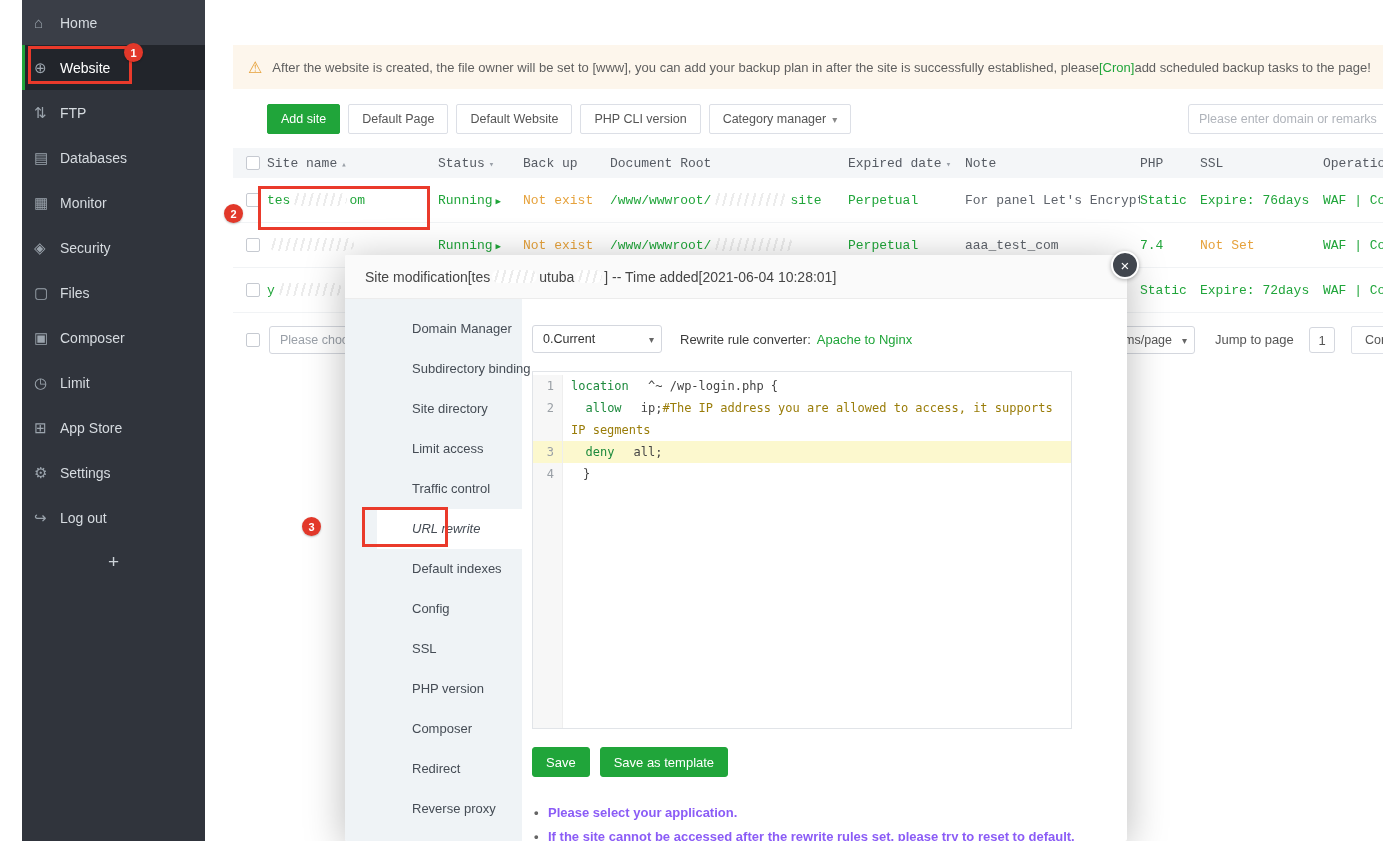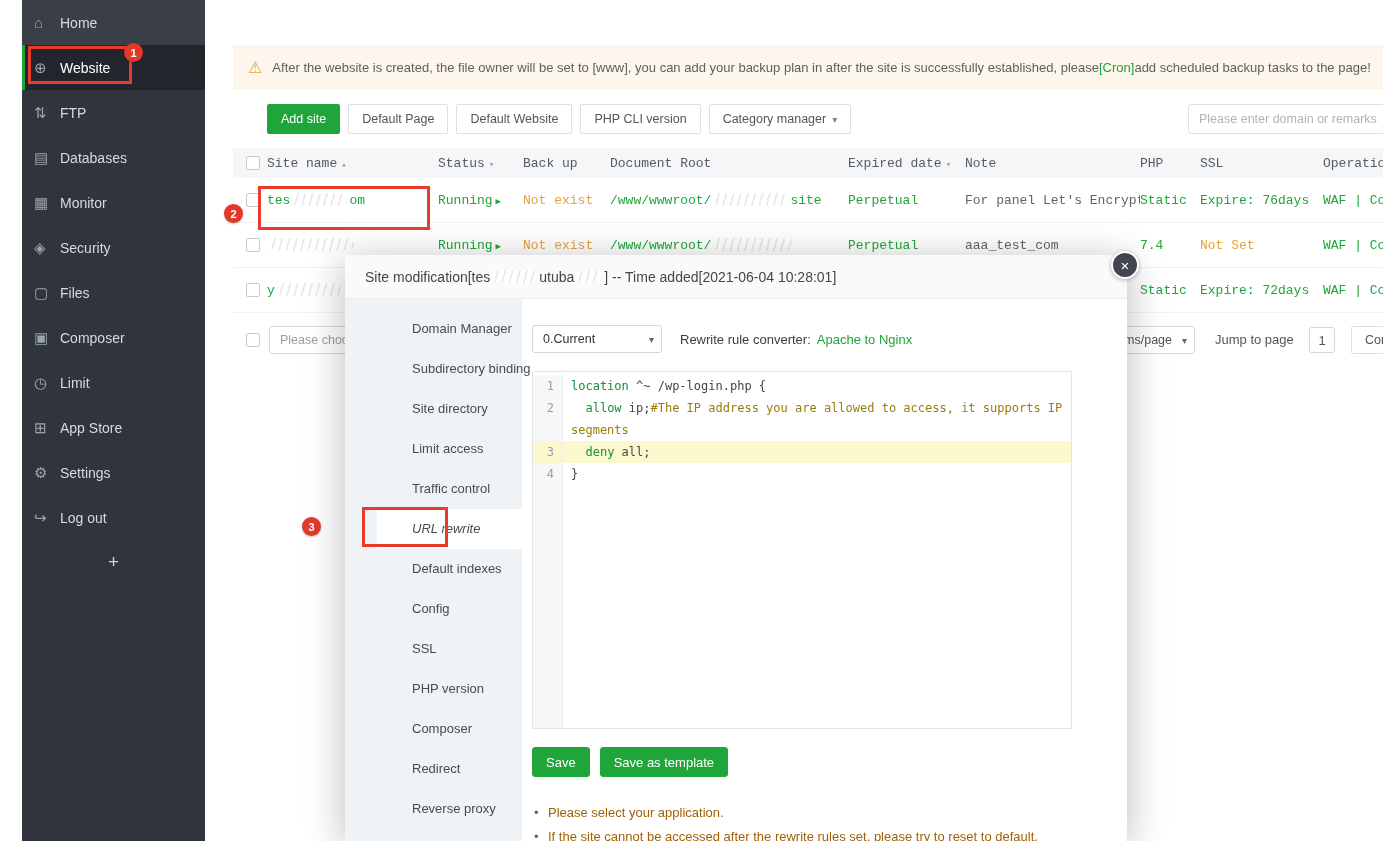--- a/index.html
+++ b/index.html
@@ -75,26 +75,26 @@
   .rw-select{position:relative;left:0;top:0;width:130px;color:#333;}
   .rw-label{margin-left:18px;font-size:13px;color:#3c3c3c;}
   .rw-link{margin-left:6px;font-size:13px;}
   .code-editor{margin-top:18px;width:540px;height:358px;border:1px solid #e1e4e8;font-family:"DejaVu Sans Mono",monospace;font-size:12px;line-height:22px;display:flex;flex-direction:column;padding-top:3px;cursor:text;overflow:hidden;background:#fff;}
   .code-row{display:flex;align-items:stretch;flex:none;}
   .gut{width:30px;flex:none;background:#f7f7f7;border-right:1px solid #eee;color:#9aa0a6;text-align:right;padding-right:8px;}
   .code{flex:1;padding:0 6px 0 8px;white-space:pre-wrap;color:#444;}
   .code-row.active .gut,.code-row.active .code{background:#fcf8ce;}
   .code-fill{flex:1;display:flex;}
   .tok-kw{color:#1d8a3d;}
-  .tok-pl{color:#444;}
+  .tok-pl{color:#444;padding-left:12px;}
   .tok-cm{color:#9a7d0a;}
   .modal-actions{margin-top:18px;display:flex;gap:10px;}
   .btn.modal-btn{height:30px;border-radius:3px;font-size:13px;}
   .modal-notes{margin-top:24px;list-style:none;}
-  .modal-notes li{font-size:13px;color:#a16207;line-height:24px;position:relative;padding-left:16px;white-space:nowrap;}
+  .modal-notes li{font-size:13px;color:#8b5cf6;line-height:24px;position:relative;padding-left:16px;white-space:nowrap;font-weight:bold;}
   .modal-notes li::before{content:"\2022";position:absolute;left:2px;color:#666;}
   .modal-close{position:absolute;left:1111px;top:251px;width:28px;height:28px;border-radius:50%;background:#41464e;border:2px solid #fff;color:#fff;display:flex;align-items:center;justify-content:center;font-size:15px;cursor:pointer;z-index:46;box-shadow:0 1px 4px rgba(0,0,0,.3);}
 
   
   .anno-box{position:absolute;border:3px solid #ea3a2b;z-index:60;pointer-events:none;}
   .box1{left:28px;top:46px;width:104px;height:38px;}
   .box2{left:258px;top:186px;width:172px;height:44px;}
   .box3{left:362px;top:507px;width:86px;height:40px;}
   .anno-badge{position:absolute;width:19px;height:19px;border-radius:50%;background:#e2382a;color:#fff;font-size:11px;font-weight:bold;display:flex;align-items:center;justify-content:center;z-index:61;box-shadow:0 1px 2px rgba(0,0,0,.25);}
   .badge1{left:124px;top:43px;}

